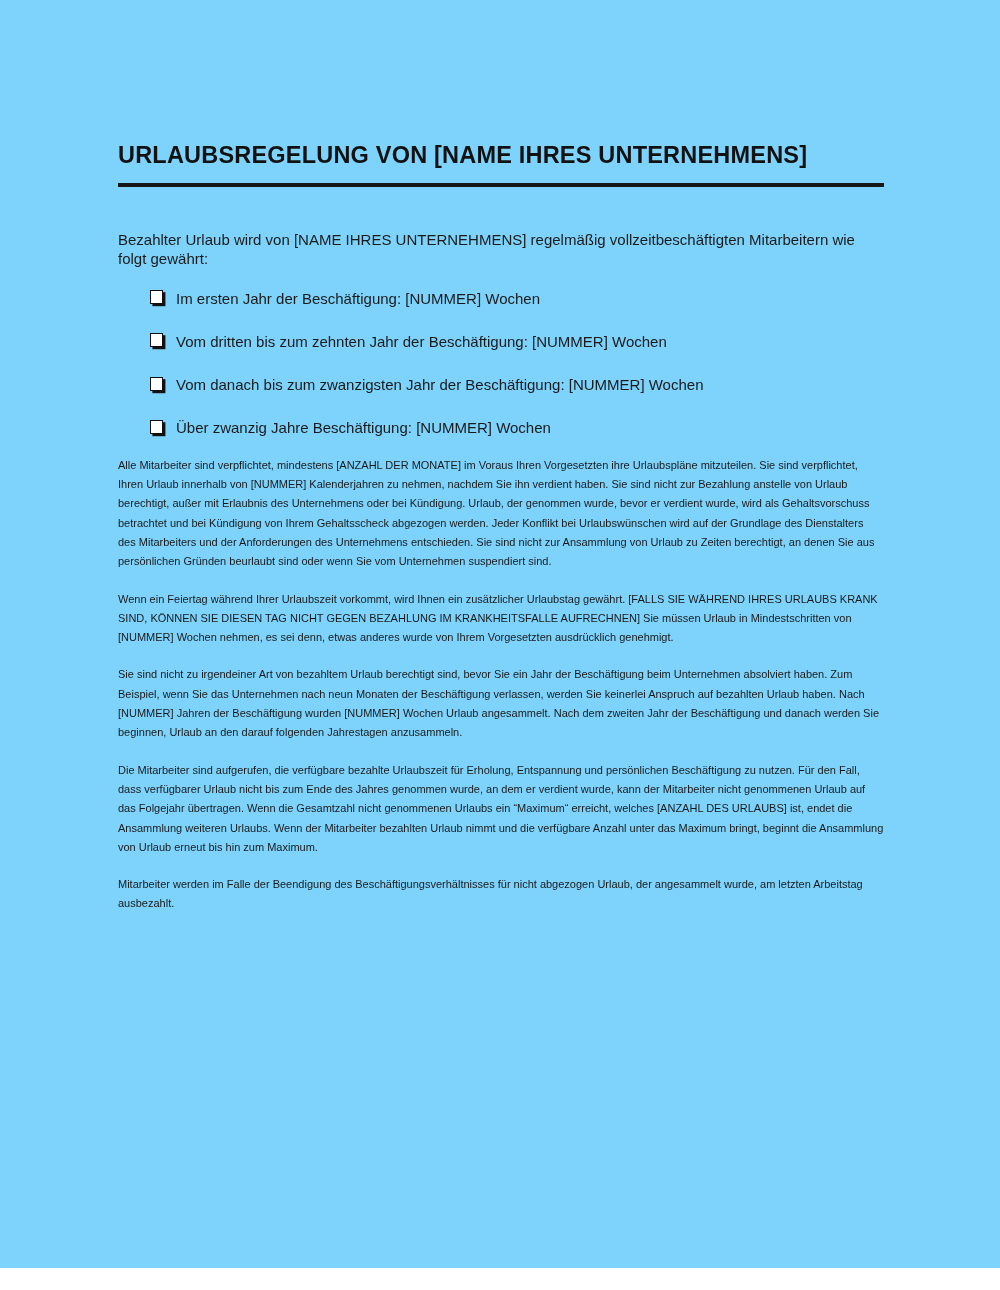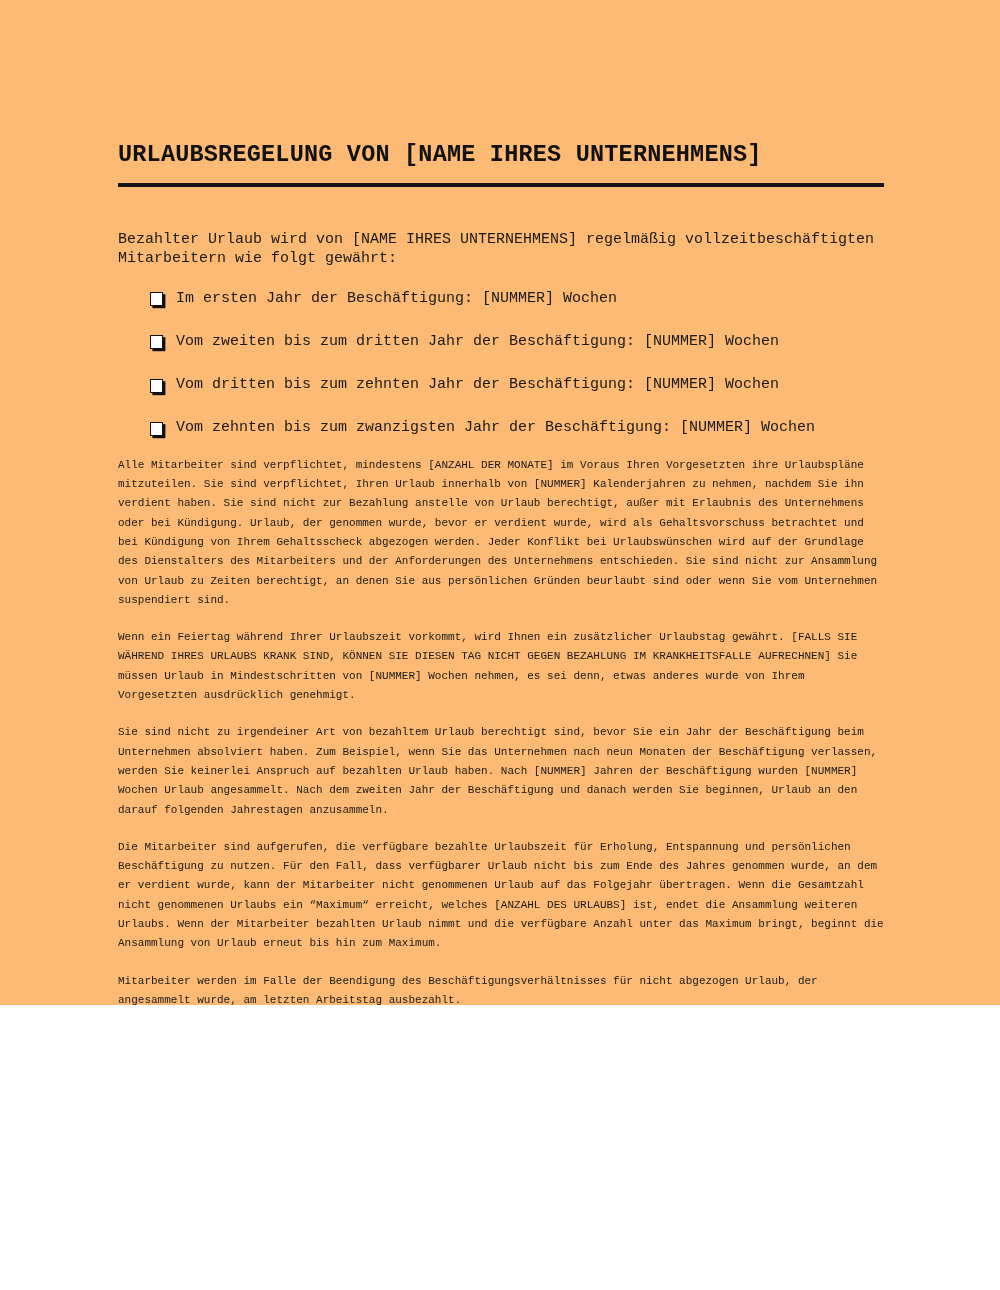--- a/index.html
+++ b/index.html
@@ -6,24 +6,23 @@
   body {
     width: 1000px;
     height: 1290px;
     background: #ffffff;
     font-family: "Liberation Sans", "DejaVu Sans", sans-serif;
     color: #1a1a1a;
   }
   .page {
     position: relative;
     width: 1000px;
-    height: 1005px;
-    background: #fdba74;
+    height: 1268px;
+    background: #7dd3fc;
     overflow: hidden;
-    font-family: Liberation Mono, monospace;
   }
   .content {
     margin-left: 118px;
     width: 766px;
     padding-top: 141px;
   }
   .doc-title {
     margin: 0;
     font-size: 23.5px;
     font-weight: bold;
@@ -42,21 +41,21 @@
     font-size: 15px;
     line-height: 19.3px;
   }
   ul.checkbox-list {
     list-style: none;
     margin: 20px 0 0 0;
     padding: 0;
   }
   ul.checkbox-list li {
     display: flex;
-    align-items: center;
+    align-items: flex-start;
     margin: 0 0 24px 32px;
     font-size: 15px;
     line-height: 19.3px;
   }
   ul.checkbox-list li:last-child { margin-bottom: 0; }
   .ballot-box {
     flex: 0 0 auto;
     width: 11px;
     height: 12px;
     border: 1.6px solid #111111;
@@ -83,29 +82,29 @@
 
     <p class="intro">Bezahlter Urlaub wird von [NAME IHRES UNTERNEHMENS] regelmäßig vollzeitbeschäftigten Mitarbeitern wie folgt gewährt:</p>
 
     <ul class="checkbox-list">
       <li>
         <span class="ballot-box"></span>
         <span>Im ersten Jahr der Beschäftigung: [NUMMER] Wochen</span>
       </li>
       <li>
         <span class="ballot-box"></span>
-        <span>Vom zweiten bis zum dritten Jahr der Beschäftigung: [NUMMER] Wochen</span>
-      </li>
-      <li>
-        <span class="ballot-box"></span>
         <span>Vom dritten bis zum zehnten Jahr der Beschäftigung: [NUMMER] Wochen</span>
       </li>
       <li>
         <span class="ballot-box"></span>
-        <span>Vom zehnten bis zum zwanzigsten Jahr der Beschäftigung: [NUMMER] Wochen</span>
+        <span>Vom danach bis zum zwanzigsten Jahr der Beschäftigung: [NUMMER] Wochen</span>
+      </li>
+      <li>
+        <span class="ballot-box"></span>
+        <span>Über zwanzig Jahre Beschäftigung: [NUMMER] Wochen</span>
       </li>
     </ul>
 
     <p class="body-para">Alle Mitarbeiter sind verpflichtet, mindestens [ANZAHL DER MONATE] im Voraus Ihren Vorgesetzten ihre Urlaubspläne mitzuteilen. Sie sind verpflichtet, Ihren Urlaub innerhalb von [NUMMER] Kalenderjahren zu nehmen, nachdem Sie ihn verdient haben. Sie sind nicht zur Bezahlung anstelle von Urlaub berechtigt, außer mit Erlaubnis des Unternehmens oder bei Kündigung. Urlaub, der genommen wurde, bevor er verdient wurde, wird als Gehaltsvorschuss betrachtet und bei Kündigung von Ihrem Gehaltsscheck abgezogen werden. Jeder Konflikt bei Urlaubswünschen wird auf der Grundlage des Dienstalters des Mitarbeiters und der Anforderungen des Unternehmens entschieden. Sie sind nicht zur Ansammlung von Urlaub zu Zeiten berechtigt, an denen Sie aus persönlichen Gründen beurlaubt sind oder wenn Sie vom Unternehmen suspendiert sind.</p>
     <p class="body-para">Wenn ein Feiertag während Ihrer Urlaubszeit vorkommt, wird Ihnen ein zusätzlicher Urlaubstag gewährt. [FALLS SIE WÄHREND IHRES URLAUBS KRANK SIND, KÖNNEN SIE DIESEN TAG NICHT GEGEN BEZAHLUNG IM KRANKHEITSFALLE AUFRECHNEN] Sie müssen Urlaub in Mindestschritten von [NUMMER] Wochen nehmen, es sei denn, etwas anderes wurde von Ihrem Vorgesetzten ausdrücklich genehmigt.</p>
     <p class="body-para">Sie sind nicht zu irgendeiner Art von bezahltem Urlaub berechtigt sind, bevor Sie ein Jahr der Beschäftigung beim Unternehmen absolviert haben. Zum Beispiel, wenn Sie das Unternehmen nach neun Monaten der Beschäftigung verlassen, werden Sie keinerlei Anspruch auf bezahlten Urlaub haben. Nach [NUMMER] Jahren der Beschäftigung wurden [NUMMER] Wochen Urlaub angesammelt. Nach dem zweiten Jahr der Beschäftigung und danach werden Sie beginnen, Urlaub an den darauf folgenden Jahrestagen anzusammeln.</p>
     <p class="body-para">Die Mitarbeiter sind aufgerufen, die verfügbare bezahlte Urlaubszeit für Erholung, Entspannung und persönlichen Beschäftigung zu nutzen. Für den Fall, dass verfügbarer Urlaub nicht bis zum Ende des Jahres genommen wurde, an dem er verdient wurde, kann der Mitarbeiter nicht genommenen Urlaub auf das Folgejahr übertragen. Wenn die Gesamtzahl nicht genommenen Urlaubs ein “Maximum“ erreicht, welches [ANZAHL DES URLAUBS] ist, endet die Ansammlung weiteren Urlaubs. Wenn der Mitarbeiter bezahlten Urlaub nimmt und die verfügbare Anzahl unter das Maximum bringt, beginnt die Ansammlung von Urlaub erneut bis hin zum Maximum.</p>
     <p class="body-para">Mitarbeiter werden im Falle der Beendigung des Beschäftigungsverhältnisses für nicht abgezogen Urlaub, der angesammelt wurde, am letzten Arbeitstag ausbezahlt.</p>
 
   </div>

